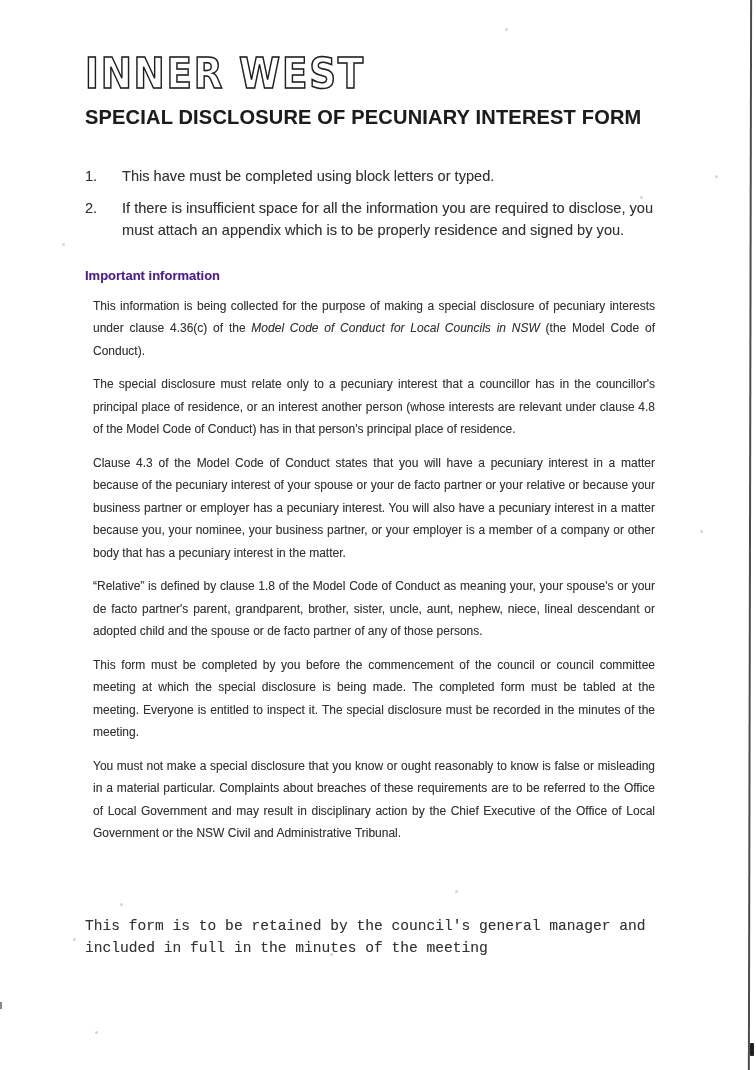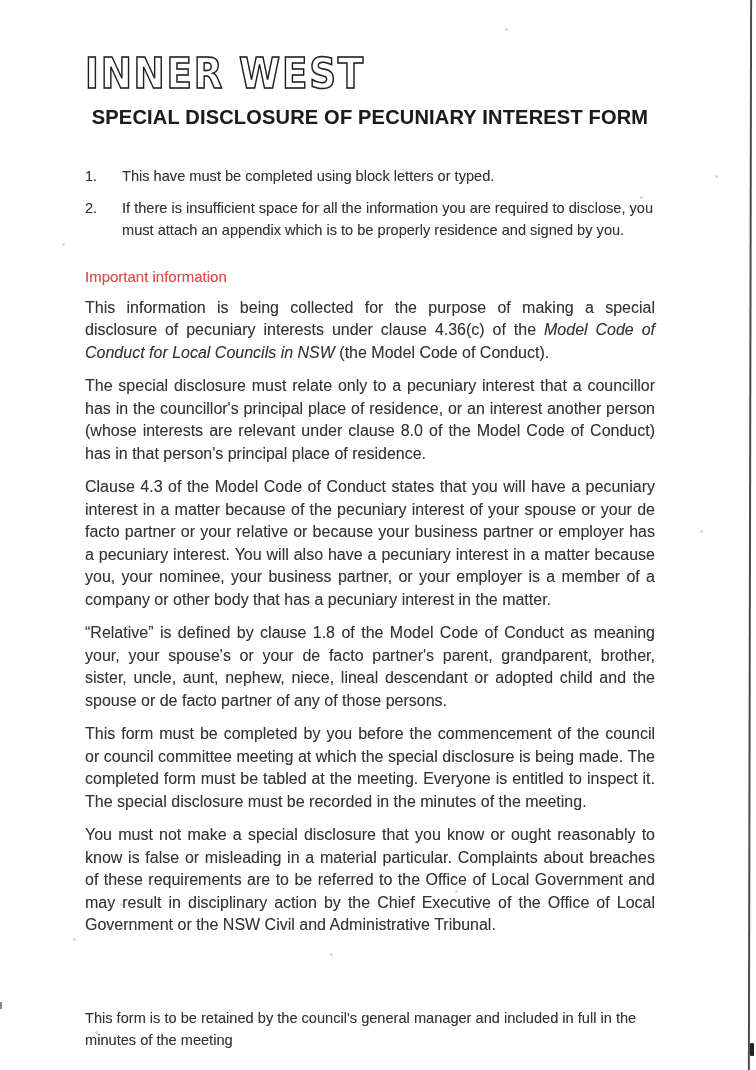--- a/index.html
+++ b/index.html
@@ -29,58 +29,58 @@
   }
   .logo-wrap {
     height: 46px;
   }
   .page-title {
     font-size: 20px;
     font-weight: bold;
     color: #1c1c1c;
     letter-spacing: 0.2px;
     margin: 10px 0 0 0;
-    text-align: center;
   }
   .instructions {
     margin-top: 36px;
   }
   .instruction {
     display: flex;
     margin-bottom: 9px;
     font-size: 14.6px;
     line-height: 22.5px;
   }
   .instruction .num {
     flex: none;
     width: 37px;
   }
   .instruction .txt {
     flex: 1;
   }
   .section-heading {
-    font-size: 15px;
-    font-weight: normal;
-    color: #ef4444;
+    font-size: 13px;
+    font-weight: bold;
+    color: #4c1d95;
     margin: 26px 0 12px 0;
   }
   p.body-para {
-    font-size: 16px;
+    font-size: 12px;
     line-height: 22.5px;
     text-align: justify;
-    margin: 0 0 11px 0;
+    margin: 0 0 11px 8px;
   }
   p.body-para .italic {
     font-style: italic;
   }
   .footer-note {
     font-size: 14.6px;
     line-height: 22.5px;
     margin-top: 70px;
     text-align: left;
+    font-family: Liberation Mono, monospace;
   }
   
   .edge-line {
     position: absolute;
     top: 0;
     bottom: 0;
     right: 5px;
     width: 2px;
     background: #333333;
     opacity: 0.88;
@@ -136,21 +136,21 @@
       <div class="instruction">
         <span class="num">2.</span>
         <span class="txt">If there is insufficient space for all the information you are required to disclose, you must attach an appendix which is to be properly residence and signed by you.</span>
       </div>
     </div>
 
     <h2 class="section-heading">Important information</h2>
 
     <p class="body-para"><span>This information is being collected for the purpose of making a special disclosure of pecuniary interests under clause 4.36(c) of the </span><span class="italic">Model Code of Conduct for Local Councils in NSW</span><span> (the Model Code of Conduct).</span></p>
 
-    <p class="body-para">The special disclosure must relate only to a pecuniary interest that a councillor has in the councillor's principal place of residence, or an interest another person (whose interests are relevant under clause 8.0 of the Model Code of Conduct) has in that person's principal place of residence.</p>
+    <p class="body-para">The special disclosure must relate only to a pecuniary interest that a councillor has in the councillor's principal place of residence, or an interest another person (whose interests are relevant under clause 4.8 of the Model Code of Conduct) has in that person's principal place of residence.</p>
     <p class="body-para">Clause 4.3 of the Model Code of Conduct states that you will have a pecuniary interest in a matter because of the pecuniary interest of your spouse or your de facto partner or your relative or because your business partner or employer has a pecuniary interest. You will also have a pecuniary interest in a matter because you, your nominee, your business partner, or your employer is a member of a company or other body that has a pecuniary interest in the matter.</p>
     <p class="body-para">“Relative” is defined by clause 1.8 of the Model Code of Conduct as meaning your, your spouse's or your de facto partner's parent, grandparent, brother, sister, uncle, aunt, nephew, niece, lineal descendant or adopted child and the spouse or de facto partner of any of those persons.</p>
     <p class="body-para">This form must be completed by you before the commencement of the council or council committee meeting at which the special disclosure is being made. The completed form must be tabled at the meeting. Everyone is entitled to inspect it. The special disclosure must be recorded in the minutes of the meeting.</p>
     <p class="body-para">You must not make a special disclosure that you know or ought reasonably to know is false or misleading in a material particular. Complaints about breaches of these requirements are to be referred to the Office of Local Government and may result in disciplinary action by the Chief Executive of the Office of Local Government or the NSW Civil and Administrative Tribunal.</p>
 
     <div class="footer-note">This form is to be retained by the council's general manager and included in full in the minutes of the meeting</div>
 
   </div>
 
   <div class="edge-line"></div>

